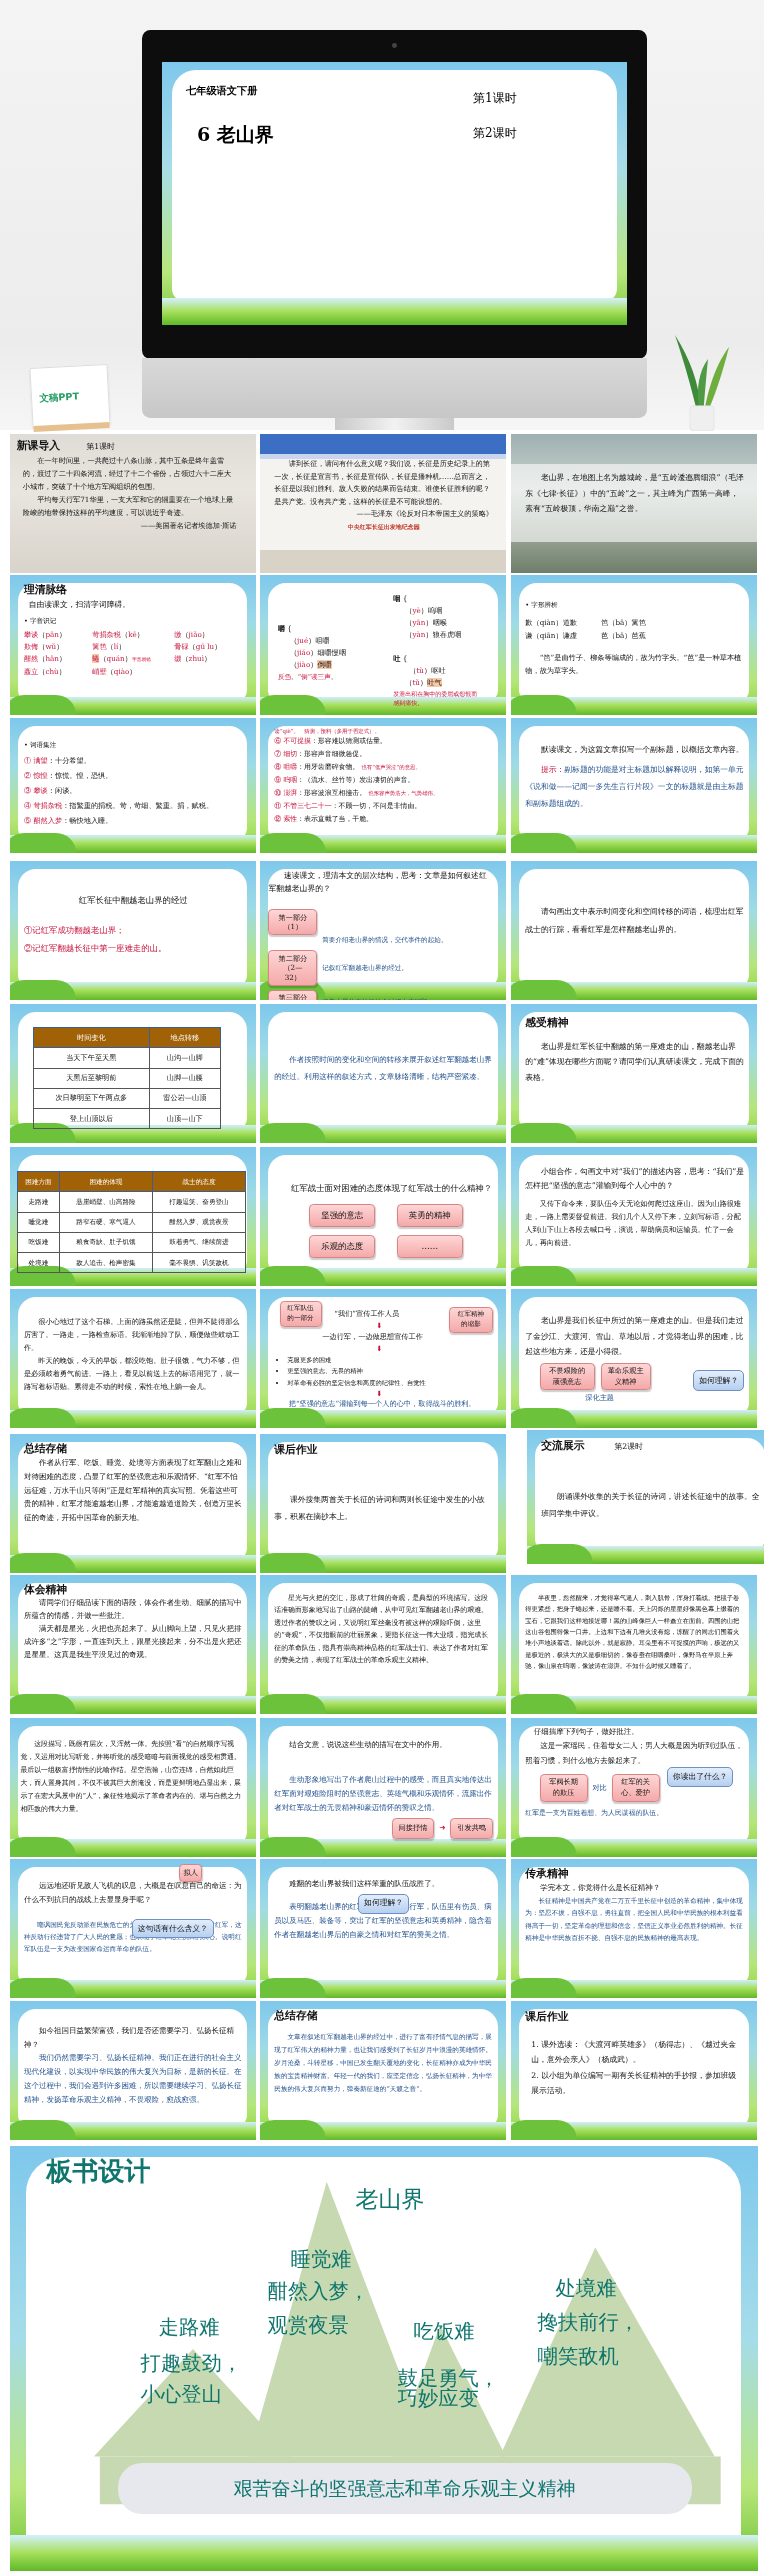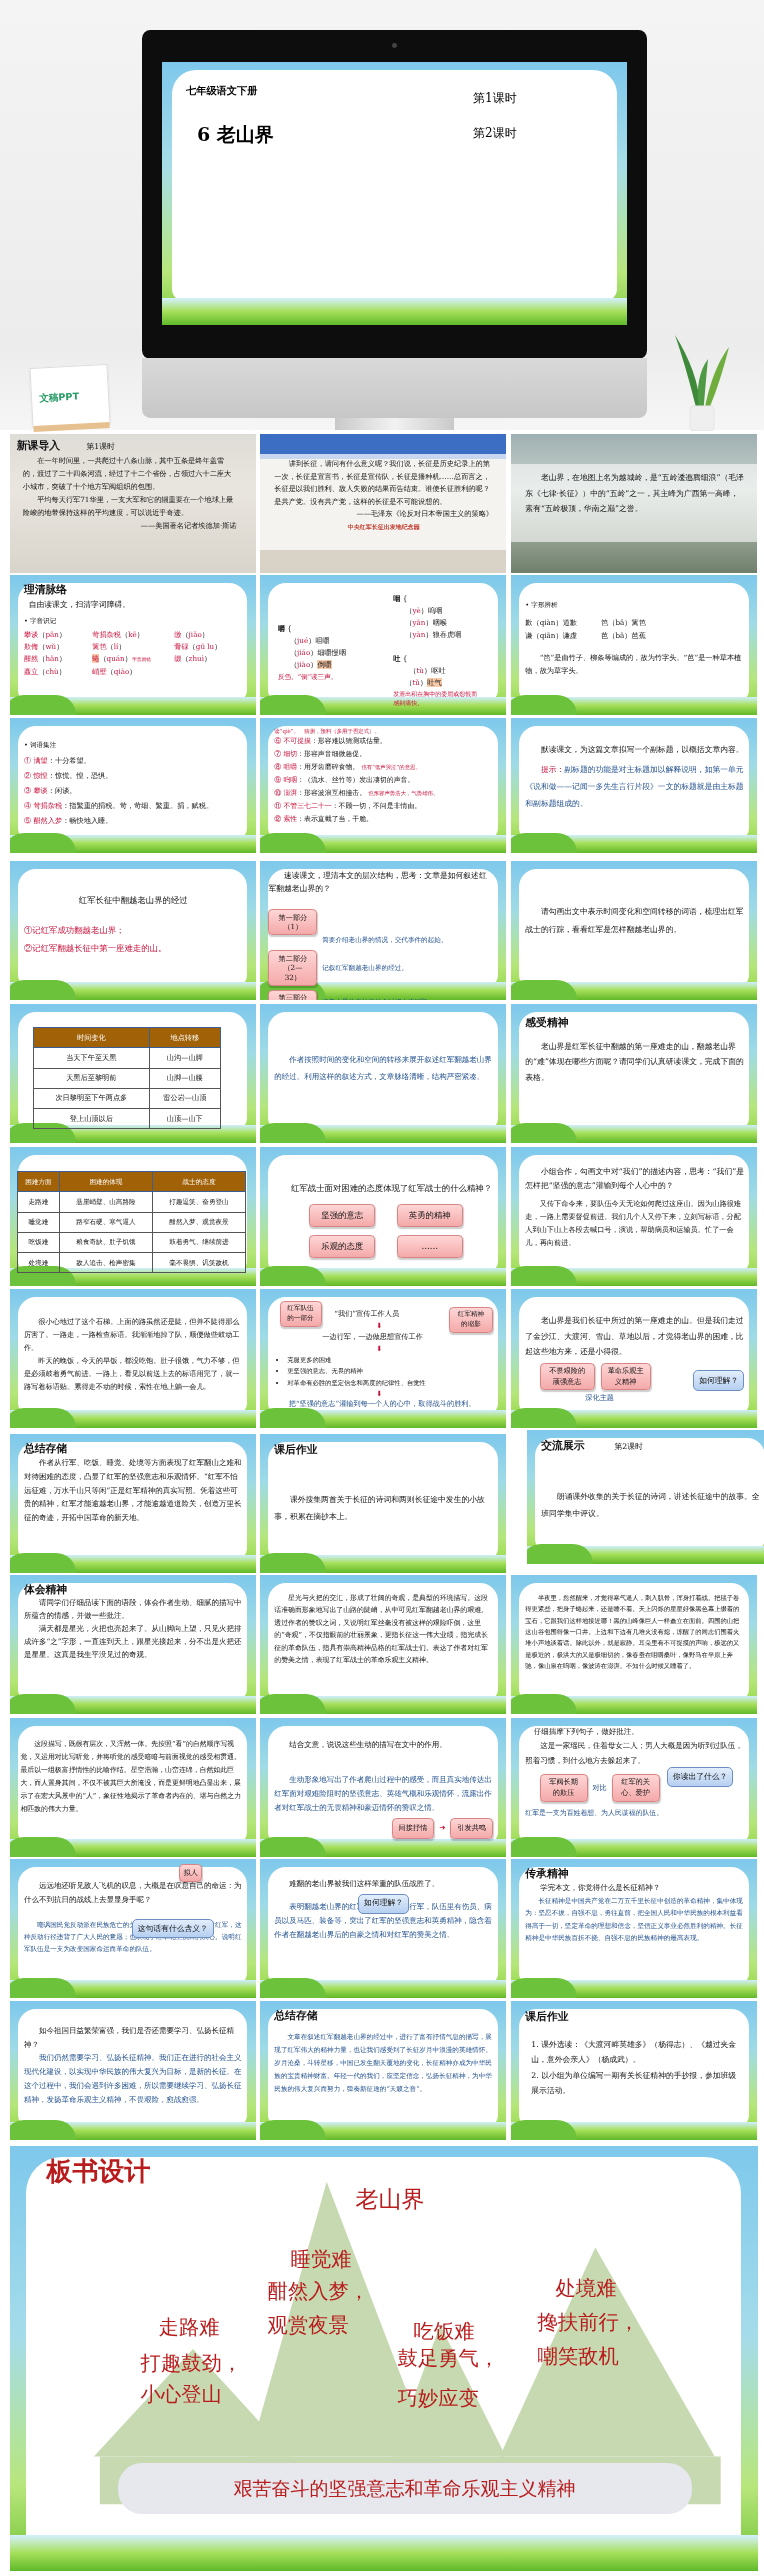--- a/index.html
+++ b/index.html
@@ -27,21 +27,21 @@
   .pill { display: inline-block; background: linear-gradient(#ffd6d6, #f4a9a9); border: 0.6px solid #d98484; border-radius: 4.2px; padding: 2.4px 6px; color: #111; font-size: 8.4px; box-shadow: 0.6px 1.2px 1.2px rgba(0,0,0,.2); }
   .bubble { display: inline-block; background: linear-gradient(#e2eefc, #b6cff0); border: 0.6px solid #6d8fc2; border-radius: 5px; padding: 1.8px 4.8px; font-size: 7.8px; color: #111; }
   table.tbl { border-collapse: collapse; width: 100%; font-size: 7.2px; }
   table.tbl th { background: #a16207; color: #fff; font-weight: normal; border: 0.6px solid #3a5f97; height: 20.3px; }
   table.tbl td { border: 0.6px solid #555; text-align: center; height: 20.3px; }
 
   
   .board { position: absolute; left: 9.6px; top: 2146px; width: 748px; height: 425px; overflow: hidden; }
   .board .sky { position: absolute; inset: 0; background: linear-gradient(180deg, #7ec8ec 0%, #a5dcea 45%, #b8e67c 80%, #6ec232 100%); }
   .board .paper { position: absolute; left: 16.7px; right: 16.7px; top: 10.8px; bottom: 21.5px; background: #fff; border-radius: 36px 36px 12px 12px; }
-  .btext { position: absolute; font-family: "DejaVu Serif", serif; font-size: 20.3px; color: #b91c1c; line-height: 29px; white-space: pre; text-align: center; }
+  .btext { position: absolute; font-family: "DejaVu Serif", serif; font-size: 20.3px; color: #0f766e; line-height: 29px; white-space: pre; text-align: center; }
 </style>
 </head>
 <body>
 
 <div class="hero">
   <div class="bezel" style="left:142px;top:30px;width:505px;height:329px;position:absolute;"></div>
   <div class="camera"></div>
   <div class="hero-chin"></div>
   <div style="position:absolute;left:335px;top:418px;width:119px;height:12px;background:linear-gradient(90deg,#c9c9c9,#f2f2f2,#c9c9c9);"></div>
   <div style="position:absolute;left:162px;top:62px;width:465px;height:263px;overflow:hidden;">
@@ -604,21 +604,21 @@
 
   <div class="btext" style="left:149px;top:167px;">走路难</div>
   <div class="btext" style="left:131px;top:203px;">打趣鼓劲，</div>
   <div class="btext" style="left:131px;top:234px;">小心登山</div>
 
   <div class="btext" style="left:281px;top:99px;">睡觉难</div>
   <div class="btext" style="left:258px;top:131px;">酣然入梦，</div>
   <div class="btext" style="left:258px;top:165px;">观赏夜景</div>
 
   <div class="btext" style="left:404px;top:171px;">吃饭难</div>
-  <div class="btext" style="left:388px;top:198px;">鼓足勇气，</div>
+  <div class="btext" style="left:388px;top:218px;">鼓足勇气，</div>
   <div class="btext" style="left:388px;top:238px;">巧妙应变</div>
 
   <div class="btext" style="left:546px;top:128px;">处境难</div>
   <div class="btext" style="left:528px;top:162px;">搀扶前行，</div>
   <div class="btext" style="left:528px;top:196px;">嘲笑敌机</div>
 
   <div style="position:absolute;left:108px;top:317px;width:574px;height:51px;background:#e6e8ee;border-radius:24px;display:flex;align-items:center;justify-content:center;">
     <span class="btext" style="position:static;font-size:19px;">艰苦奋斗的坚强意志和革命乐观主义精神</span>
   </div>
 </div>

